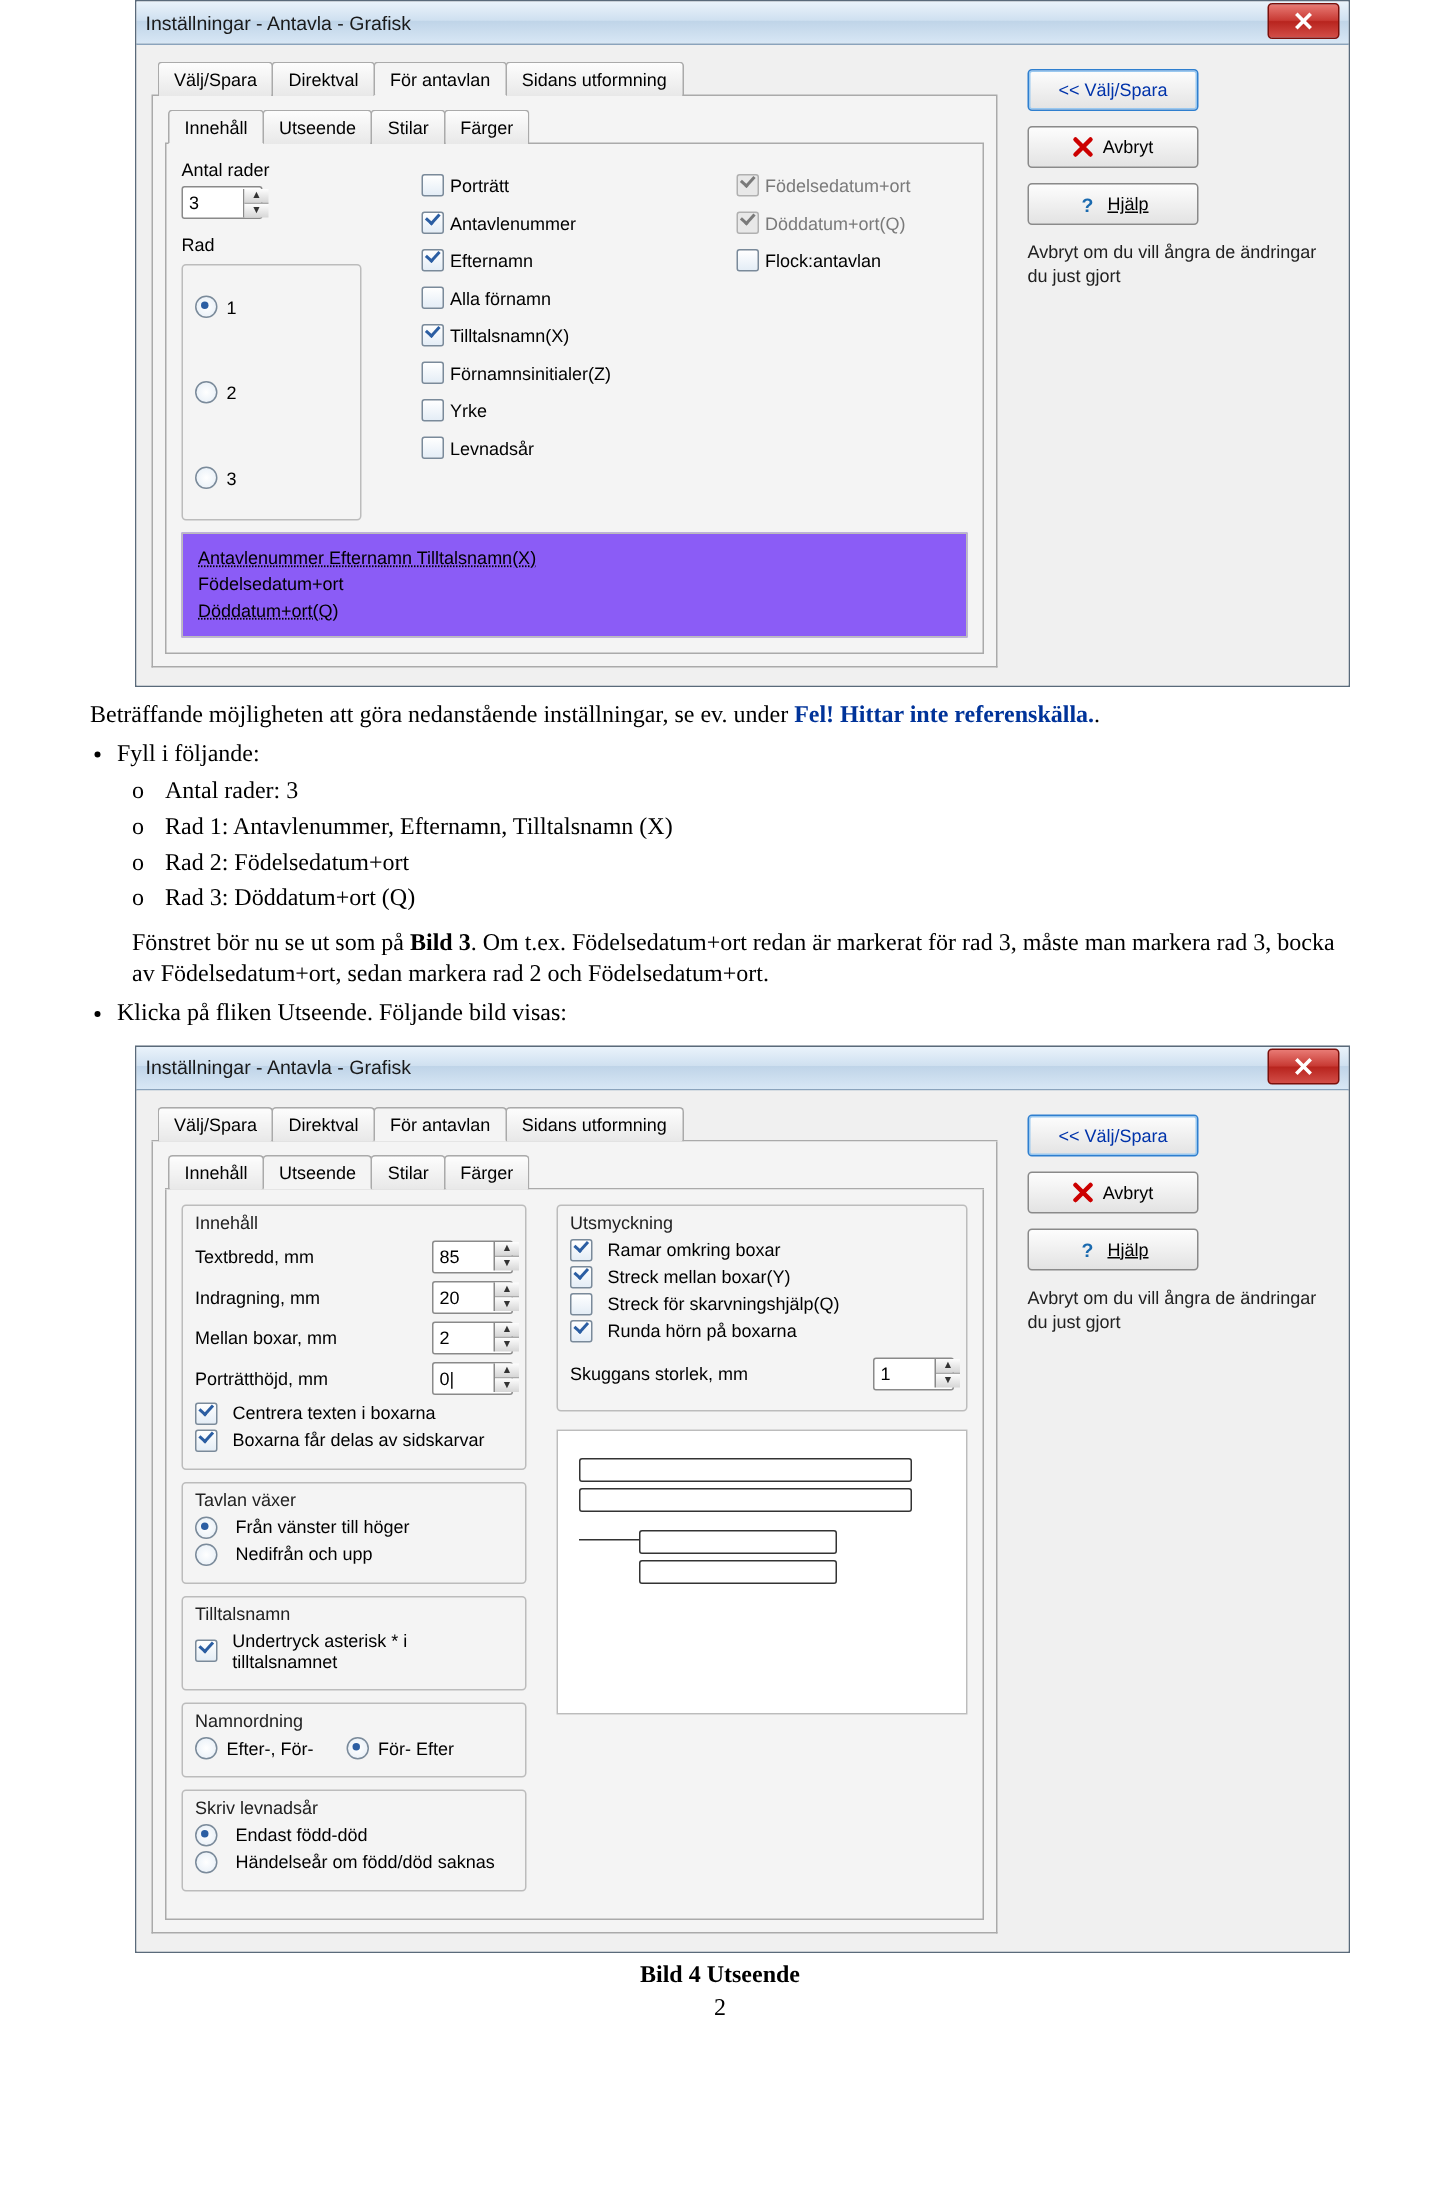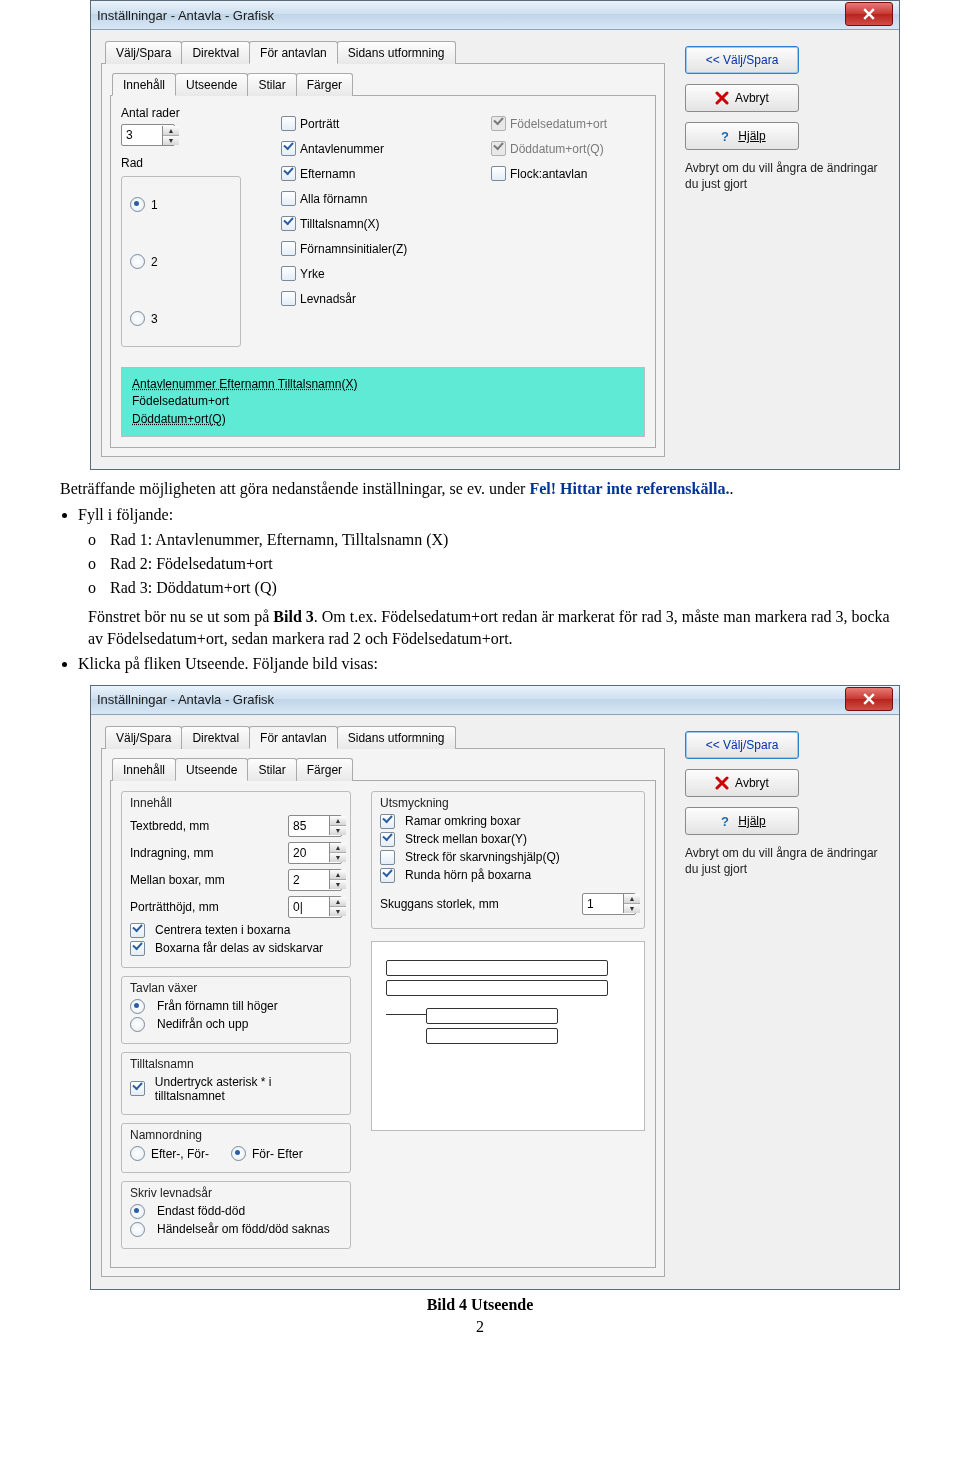--- a/index.html
+++ b/index.html
@@ -113,21 +113,21 @@
     width:112px;height:26px;
     border:1px solid #8a8a8a;border-radius:3px;
     background:linear-gradient(#fdfdfd,#e3e3e3);
     font-size:12px; margin-bottom:10px; cursor:default;
   }
   .btn.blue { color:#0033aa; border-color:#2f7fcf; box-shadow:0 0 0 1px #9ac8ef inset; }
   .btn svg{width:14px;height:14px;}
   .sidetext{font-size:12px;color:#222;line-height:1.35;}
   
   .previewbox {
-    border:1px solid #bcbcbc; background:#5eead4; padding:8px 10px; margin-top:12px;
+    border:1px solid #bcbcbc; background:#8b5cf6; padding:8px 10px; margin-top:0;
     font-size:12px; line-height:1.45;
   }
   .previewbox .underline{ text-decoration:underline dotted; }
   
   .innehall-grid{ display:flex; gap:40px; font-size:12px; }
   .innehall-col1{ width:120px; }
   .innehall-col2{ width:170px; }
   .innehall-col3{ flex:1; }
   .chkrow{ margin:10px 0; }
   
@@ -255,20 +255,21 @@
   </div>
 </div>
 
 <div class="doctext">
   <span>Beträffande möjligheten att göra nedanstående inställningar, se ev. under </span><span class="ref-err">Fel! Hittar inte referenskälla.</span><span>.</span>
 </div>
 <ul class="bul doctext">
   <li>Fyll i följande:</li>
 </ul>
 <ol class="circ doctext">
+  <li>Antal rader: 3</li>
   <li>Rad 1: Antavlenummer, Efternamn, Tilltalsnamn (X)</li>
   <li>Rad 2: Födelsedatum+ort</li>
   <li>Rad 3: Döddatum+ort (Q)</li>
 </ol>
 <div class="doctext" style="margin-left:28px;">
   <span>Fönstret bör nu se ut som på </span><b>Bild 3</b><span>. Om t.ex. Födelsedatum+ort redan är markerat för rad 3, måste man markera rad 3, bocka av Födelsedatum+ort, sedan markera rad 2 och Födelsedatum+ort.</span>
 </div>
 <ul class="bul doctext">
   <li>Klicka på fliken Utseende. Följande bild visas:</li>
 </ul>
@@ -349,21 +350,21 @@
                     </div>
                 <div class="row">
                       <span class="check checked"></span>
                       <span>Boxarna får delas av sidskarvar</span>
                     </div>
               </div>
               <div class="group">
                 <div class="grouptitle">Tavlan växer</div>
                 <div class="row">
                       <span class="radio checked"></span>
-                      <span>Från förnamn till höger</span>
+                      <span>Från vänster till höger</span>
                     </div>
                 <div class="row">
                       <span class="radio"></span>
                       <span>Nedifrån och upp</span>
                     </div>
               </div>
               <div class="group">
                 <div class="grouptitle">Tilltalsnamn</div>
                 <div class="row">
                       <span class="check checked"></span>

